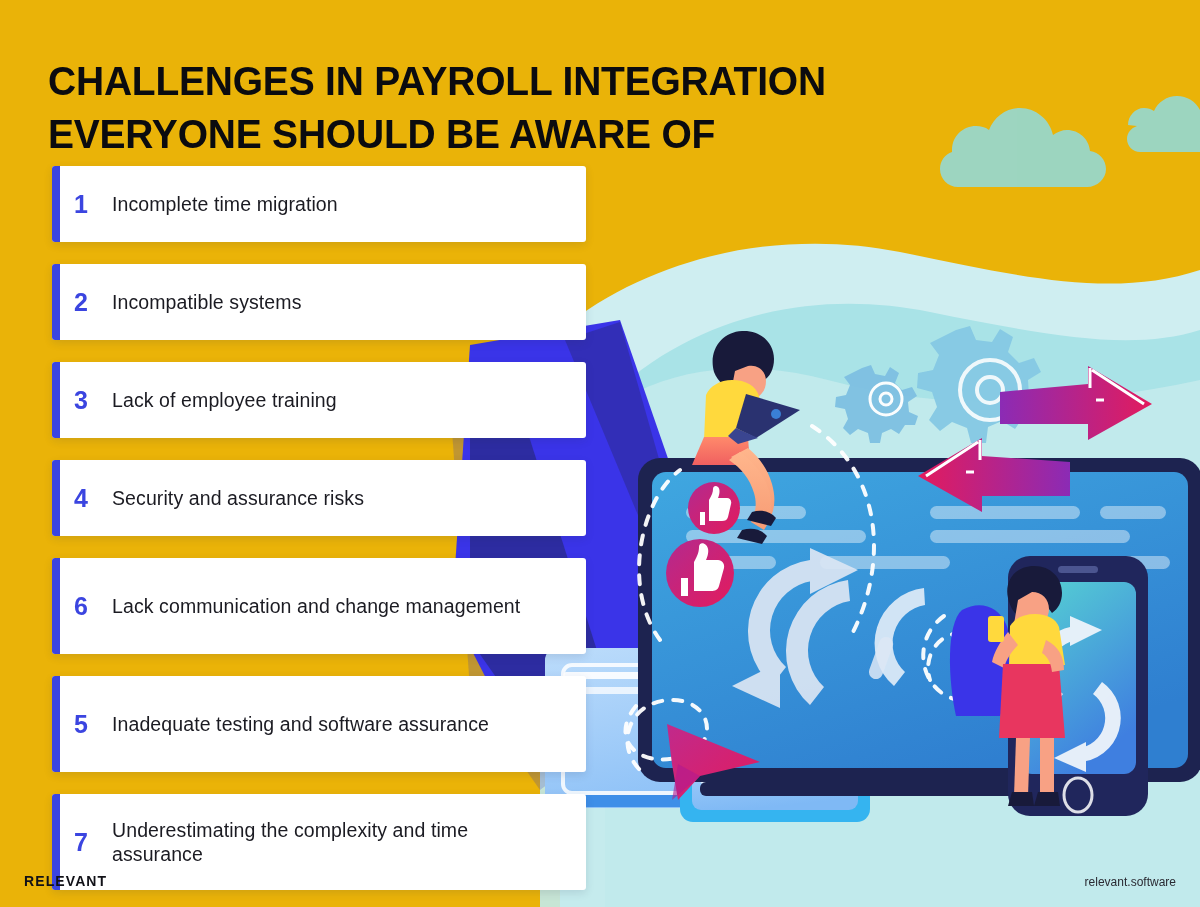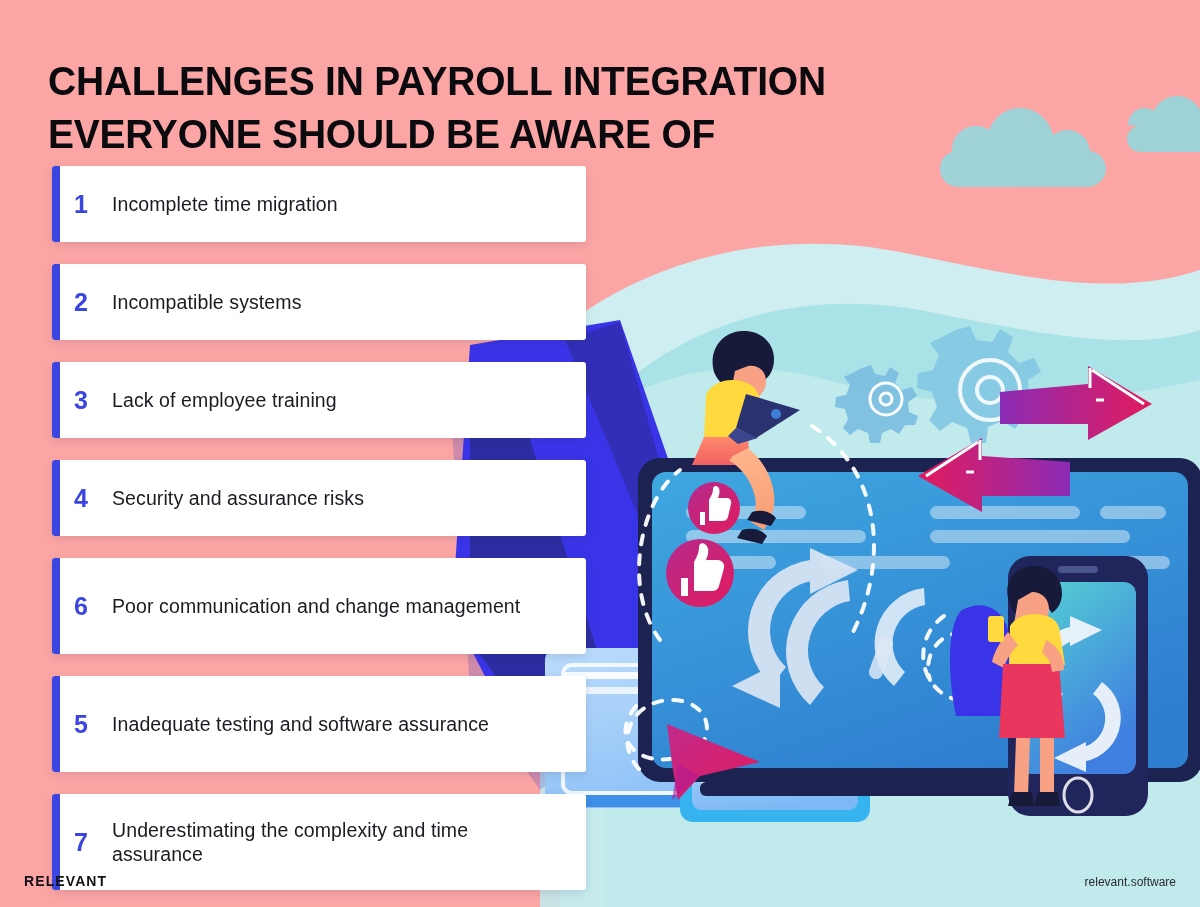--- a/index.html
+++ b/index.html
@@ -5,21 +5,21 @@
   html, body {
     margin: 0;
     padding: 0;
     background: #ffffff;
   }
   #page {
     position: relative;
     width: 1200px;
     height: 907px;
     overflow: hidden;
-    background: #fca5a5;
+    background: #eab308;
     font-family: "Liberation Sans", sans-serif;
   }
 
   
   #bg-art {
     position: absolute;
     inset: 0;
     width: 1200px;
     height: 907px;
     pointer-events: none;
@@ -338,21 +338,21 @@
       <span class="txt">Lack of employee training</span>
     </div>
 
     <div class="card">
       <span class="num">4</span>
       <span class="txt">Security and assurance risks</span>
     </div>
 
     <div class="card tall">
       <span class="num">6</span>
-      <span class="txt">Poor communication and change management</span>
+      <span class="txt">Lack communication and change management</span>
     </div>
 
     <div class="card tall">
       <span class="num">5</span>
       <span class="txt">Inadequate testing and software assurance</span>
     </div>
 
     <div class="card tall">
       <span class="num">7</span>
       <span class="txt">Underestimating the complexity and time assurance</span>

